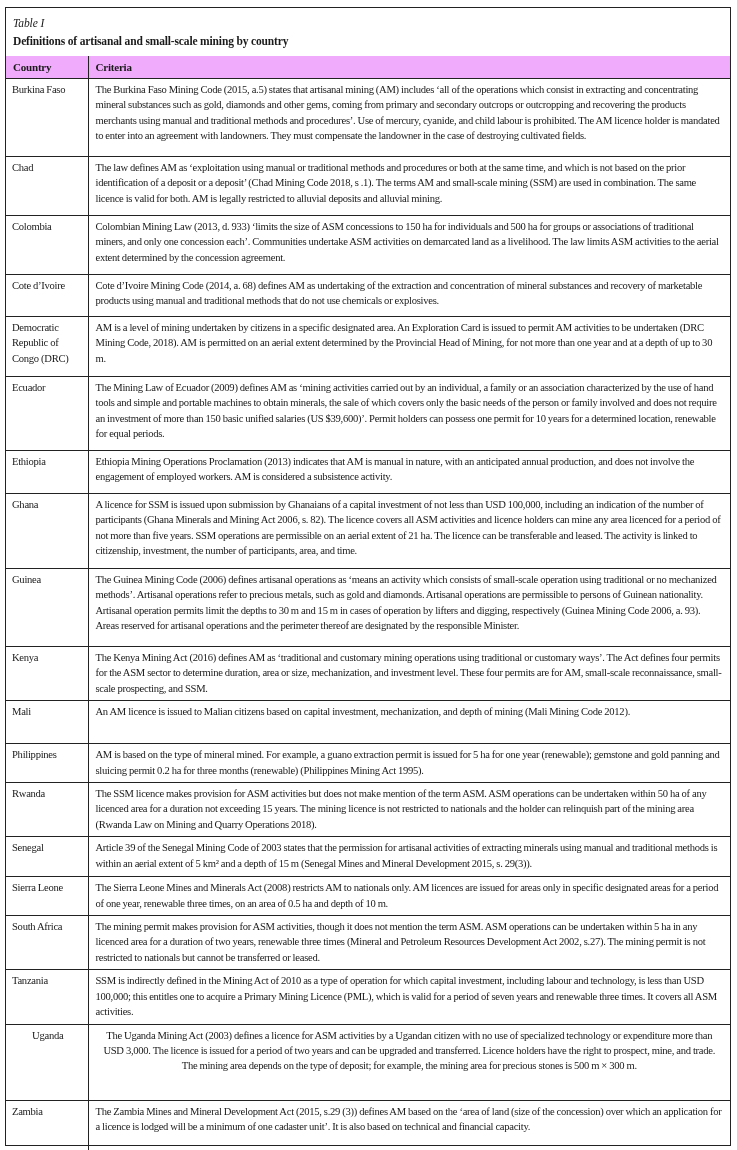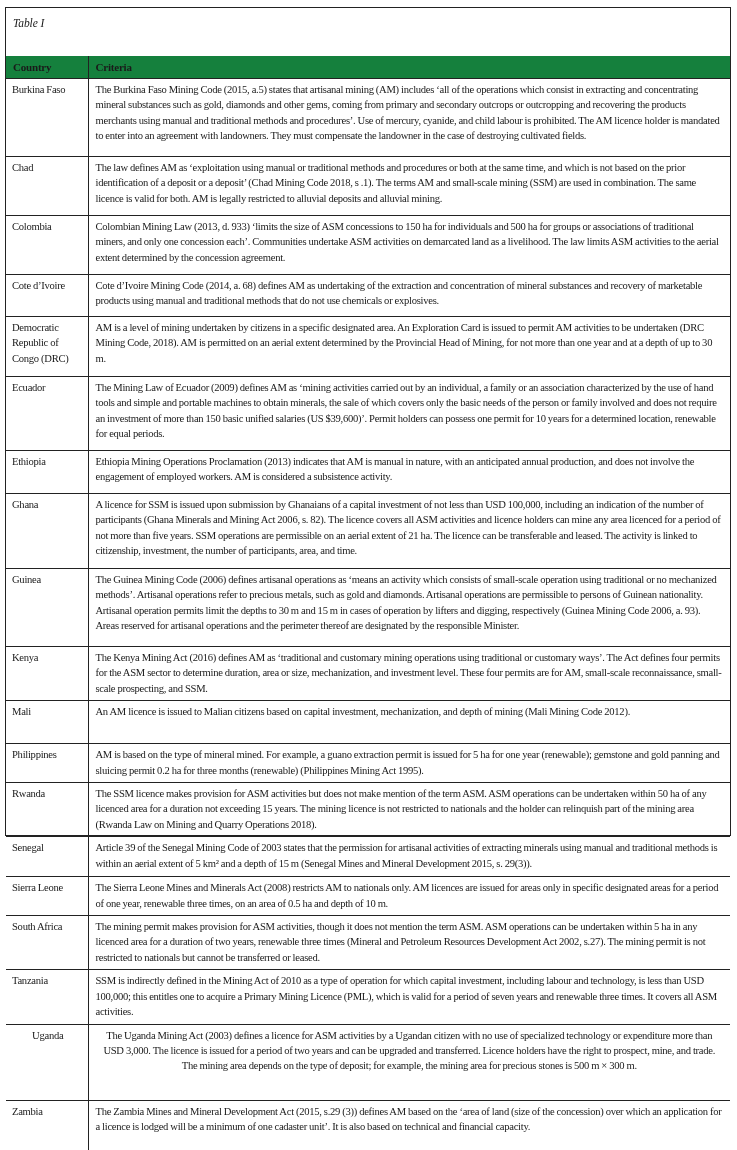--- a/index.html
+++ b/index.html
@@ -13,21 +13,21 @@
     position: relative;
     overflow: hidden;
     font-family: "Liberation Serif", "DejaVu Serif", serif;
     color: #1a1a1a;
   }
   .frame {
     position: absolute;
     left: 5px;
     top: 7px;
     width: 726px;
-    height: 829px;
+    height: 1139px;
     border: 1.5px solid #222;
     box-sizing: border-box;
   }
   .caption {
     padding: 6px 0 0 7px;
     height: 48px;
     box-sizing: border-box;
   }
   .caption-label {
     font-style: italic;
@@ -42,21 +42,21 @@
     letter-spacing: -0.15px;
   }
   table {
     border-collapse: collapse;
     width: 100%;
     table-layout: fixed;
   }
   col.c1 { width: 82px; }
   col.c2 { width: auto; }
   thead tr {
-    background: #15803d;
+    background: #f0abfc;
   }
   th {
     text-align: left;
     font-weight: bold;
     font-size: 11px;
     height: 22px;
     padding: 0 7px;
     letter-spacing: -0.2px;
     border-bottom: 1.3px solid #222;
   }
@@ -76,20 +76,21 @@
     padding-right: 4px;
   }
   tbody tr:last-child td { border-bottom: none; }
 </style>
 </head>
 <body>
 
 <div class="frame">
   <div class="caption">
     <div class="caption-label">Table I</div>
+    <div class="caption-title">Definitions of artisanal and small-scale mining by country</div>
   </div>
   <table>
     <colgroup>
         <col class="c1">
         <col class="c2">
       </colgroup>
     <thead>
       <tr>
         <th class="h-country">Country</th>
         <th class="h-criteria">Criteria</th>

